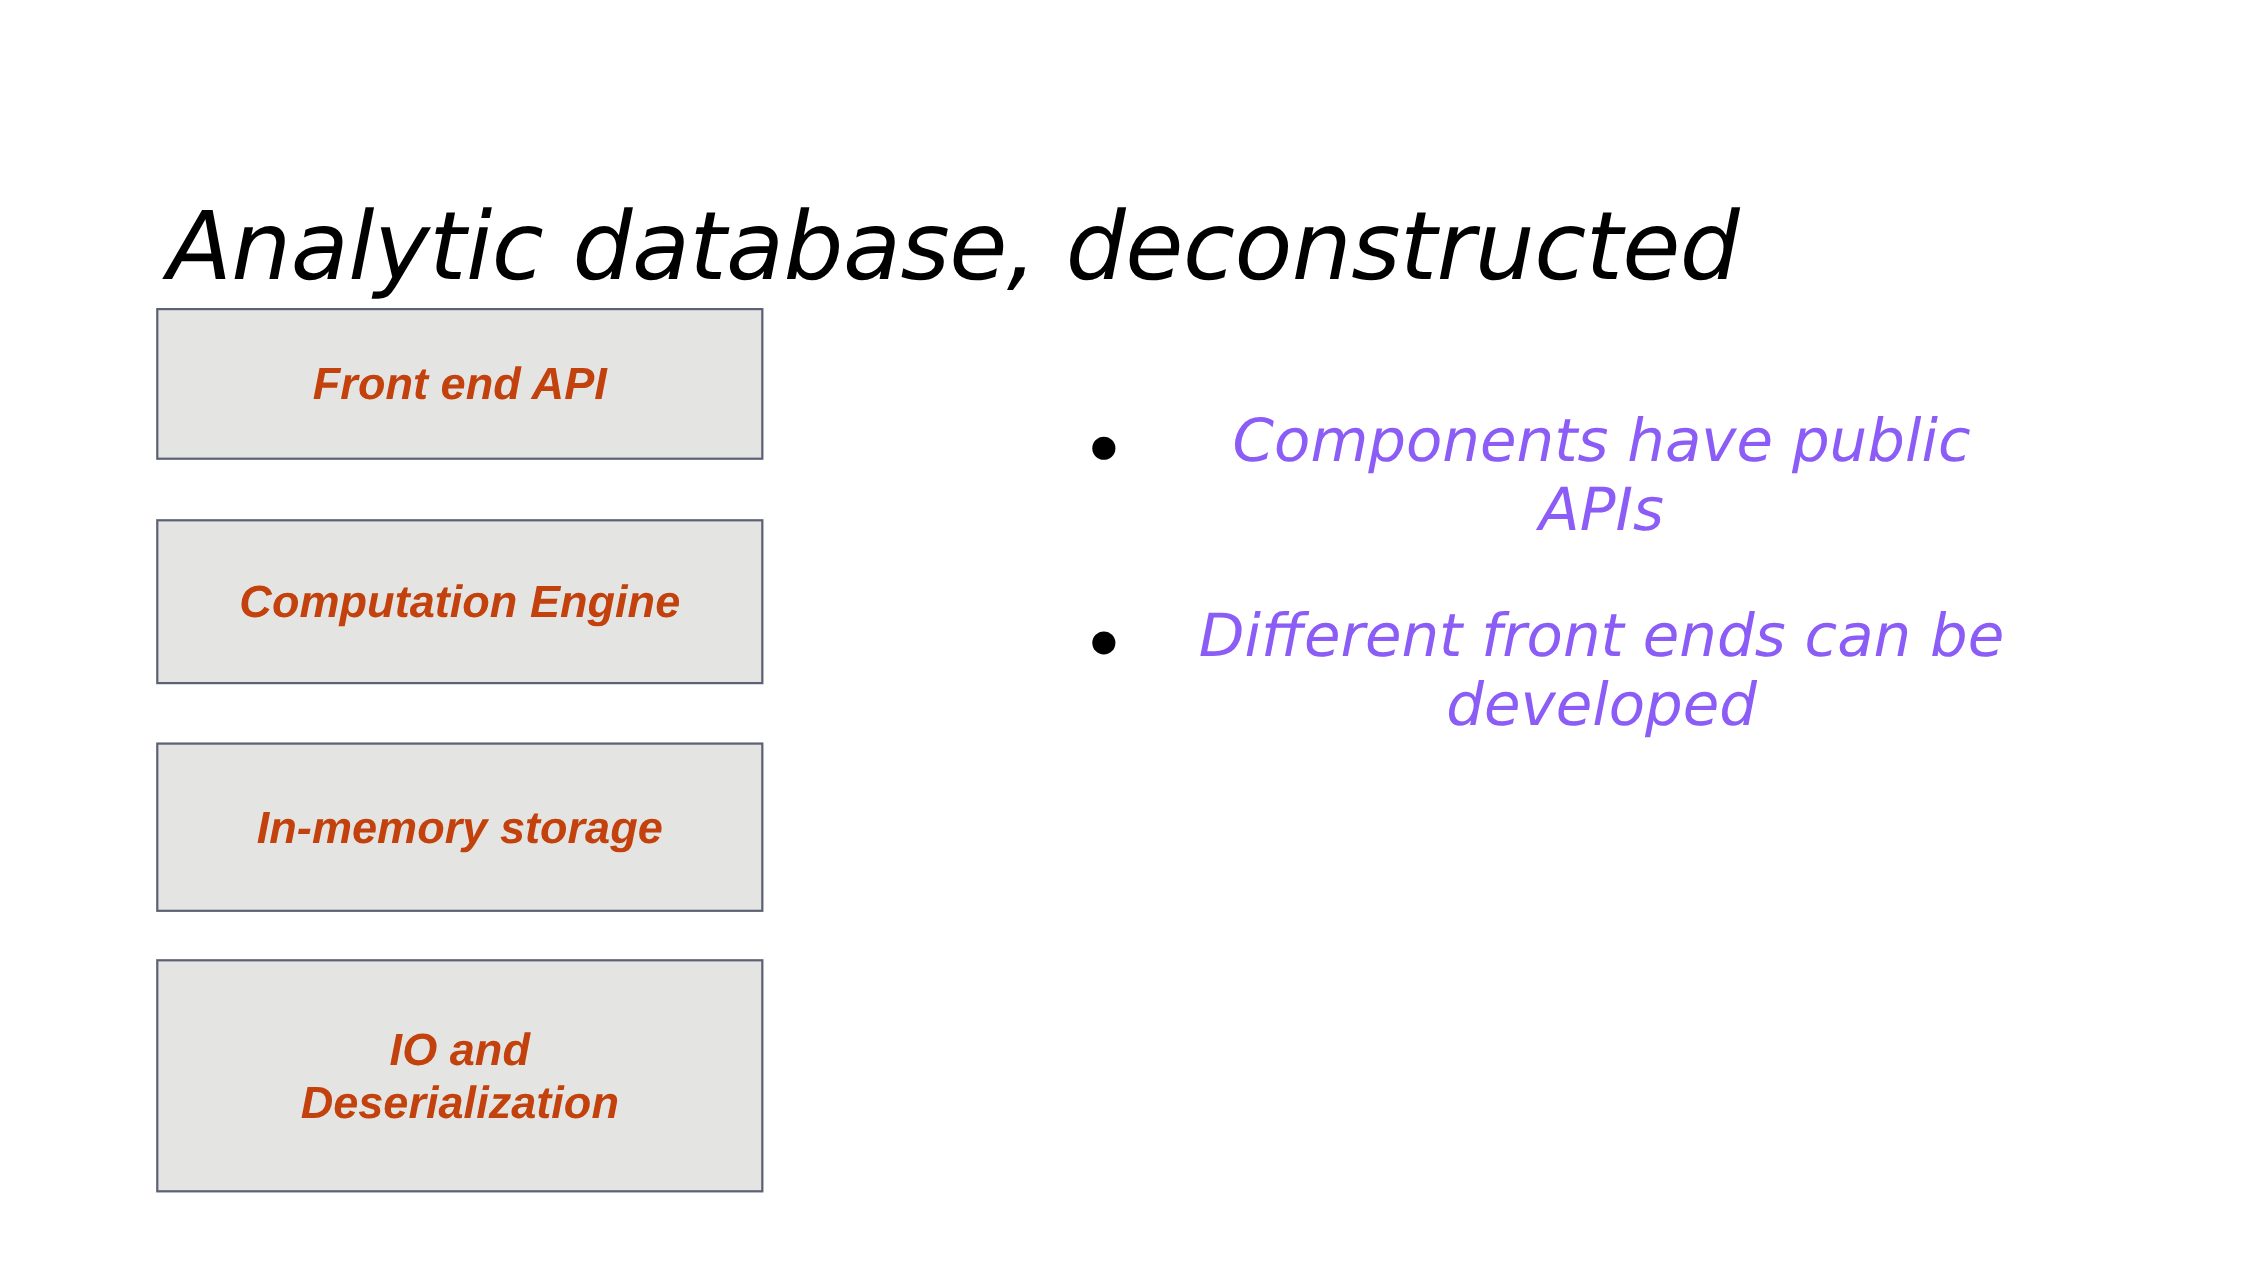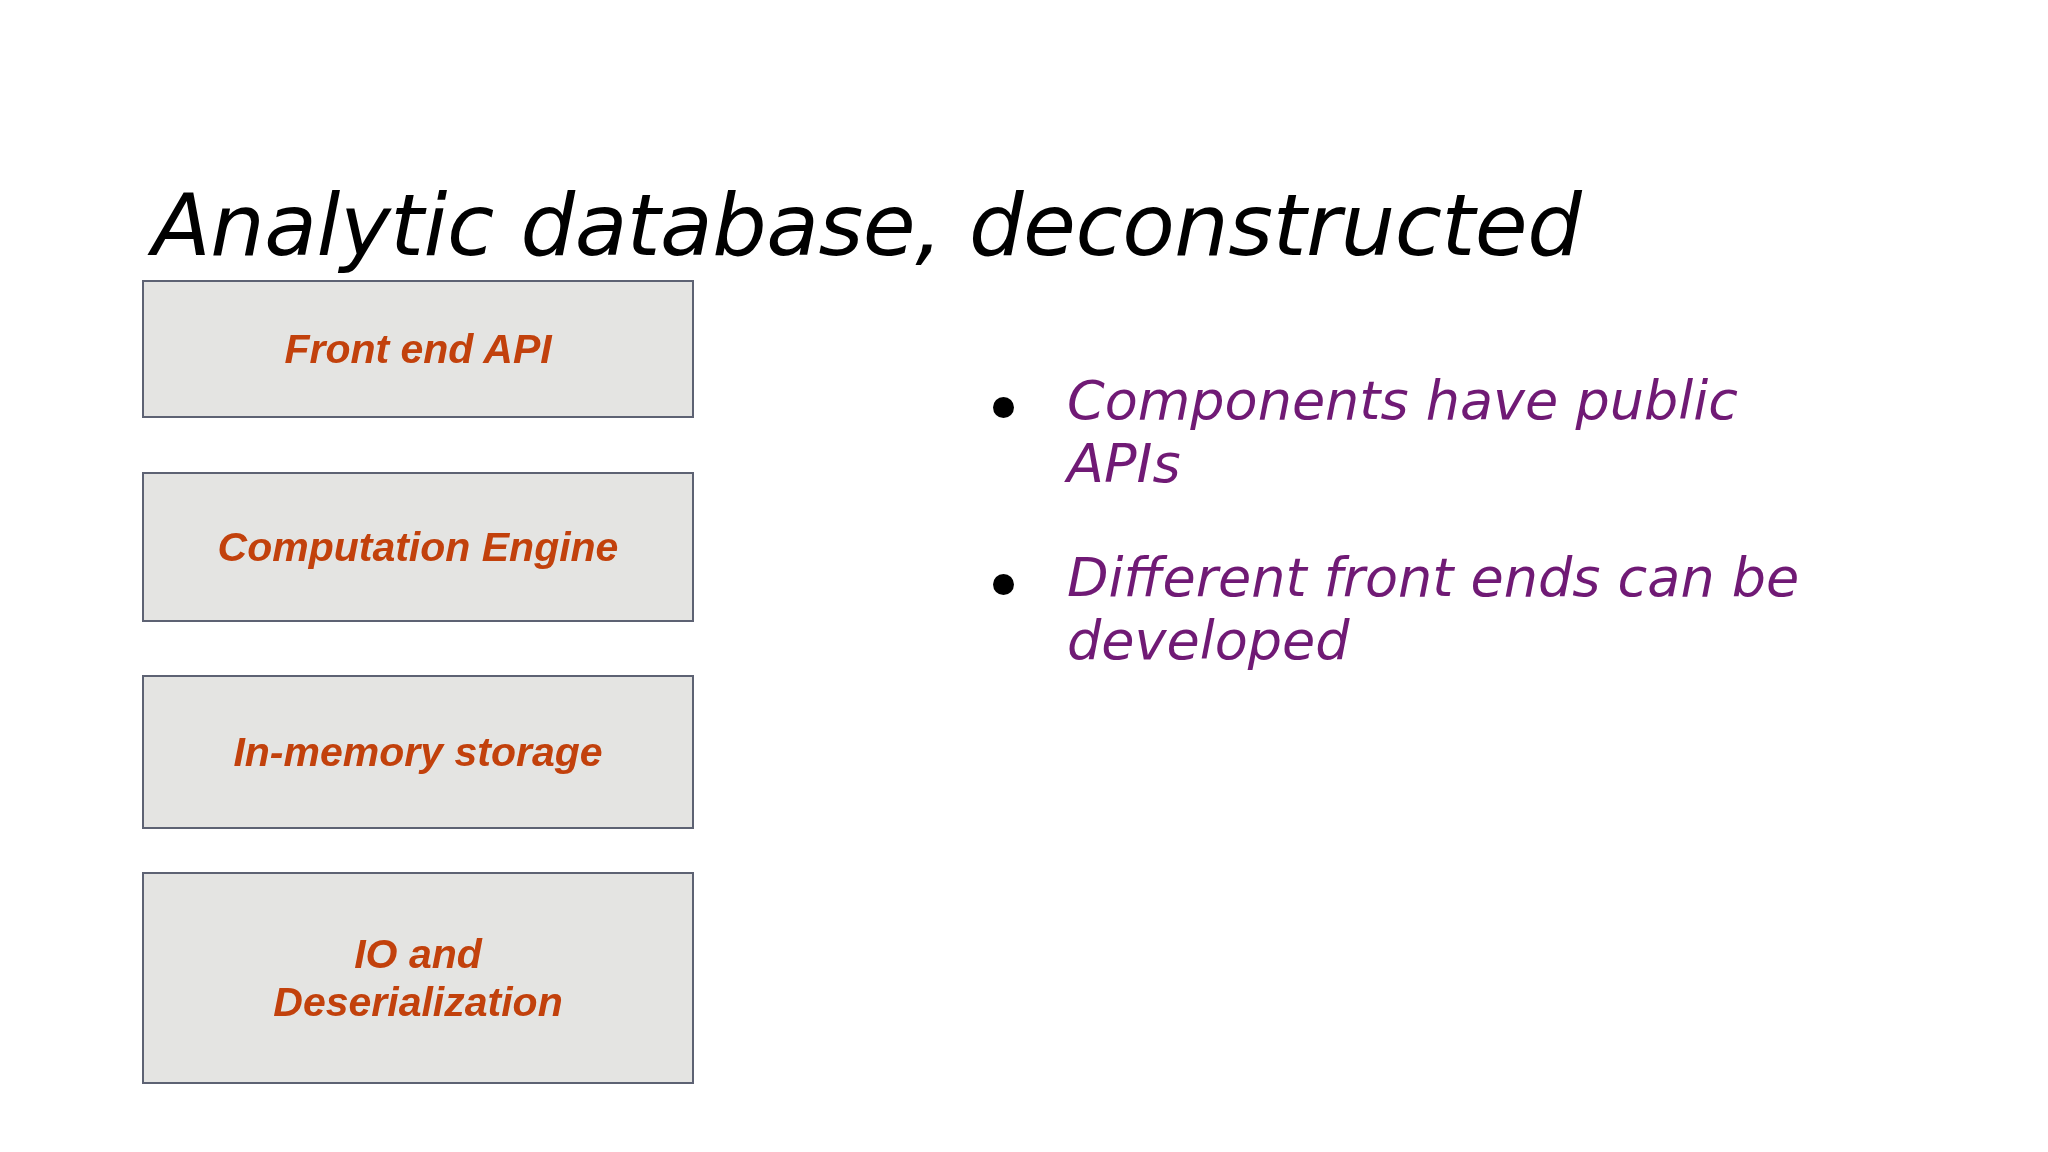--- a/index.html
+++ b/index.html
@@ -80,21 +80,22 @@
     padding: 0;
   }
   .bullet-item {
     position: relative;
     padding-left: 82px;
     margin-bottom: 52px;
     font-family: "DejaVu Sans", "Liberation Sans", sans-serif;
     font-size: 54px;
     font-weight: 400;
     line-height: 1.16;
-    color: #701a75;
+    color: #8b5cf6;
+    text-align: center;
   }
   .bullet-item:last-child { margin-bottom: 12px; }
   .bullet-marker {
     position: absolute;
     left: 8px;
     top: 27px;
     width: 21px;
     height: 21px;
     border-radius: 50%;
     background: #000000;

